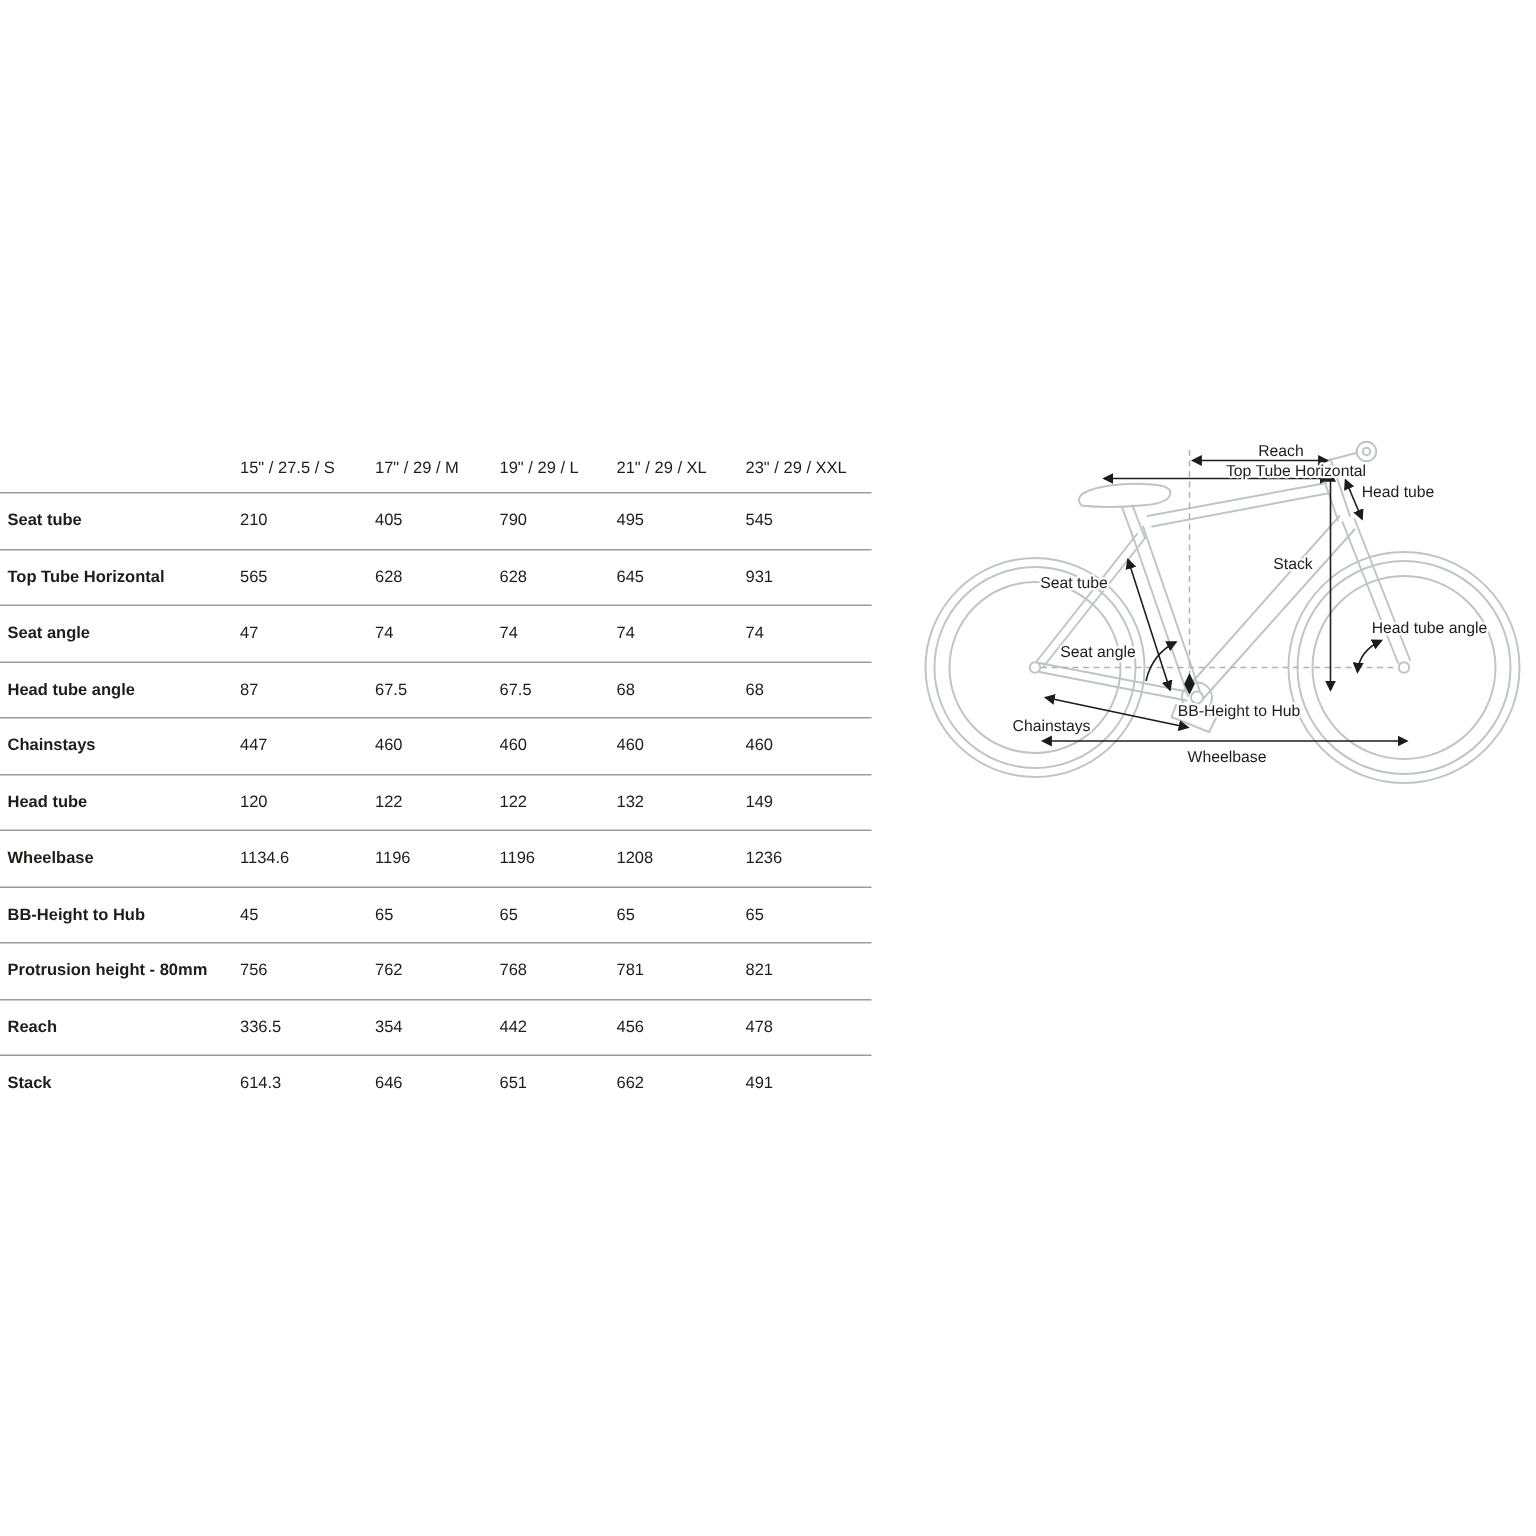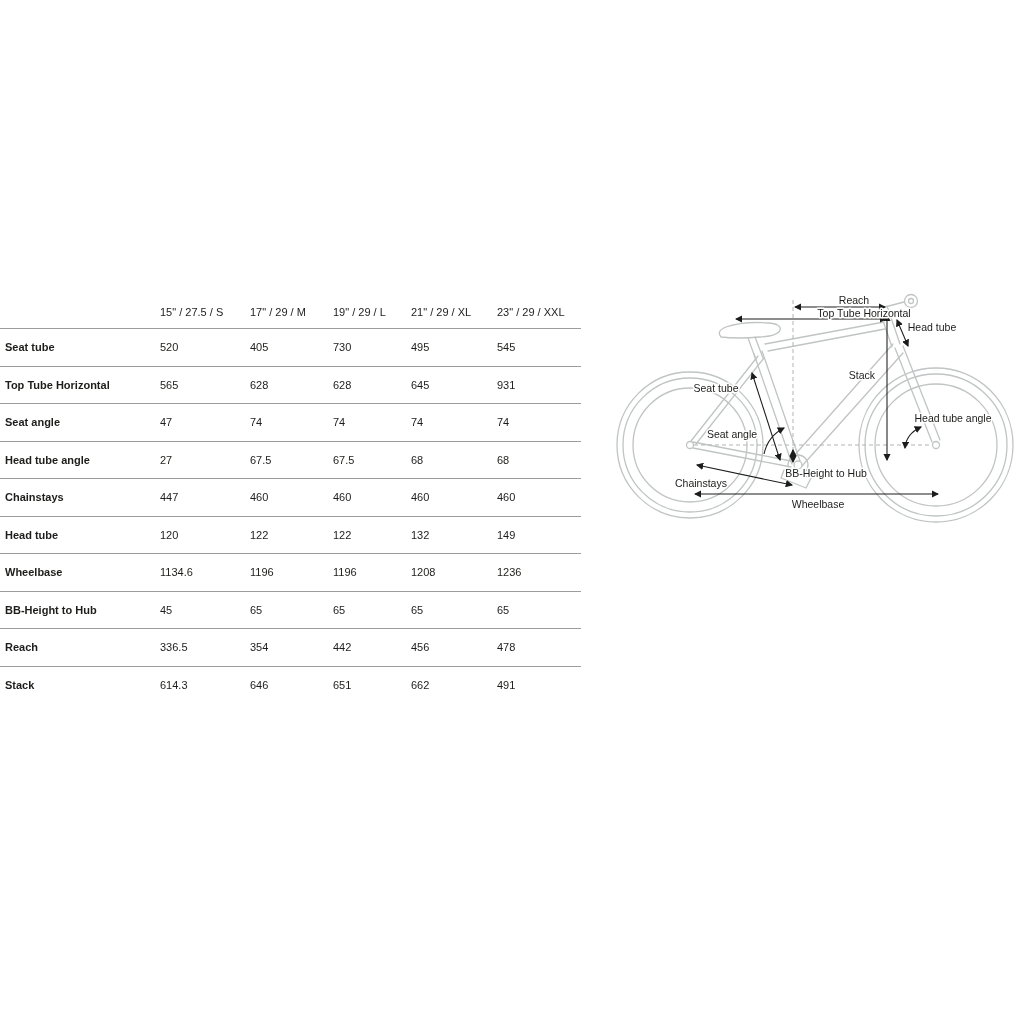--- a/index.html
+++ b/index.html
@@ -39,23 +39,23 @@
     <span class="cell col-h">15" / 27.5 / S</span>
         <span class="cell col-h">17" / 29 / M</span>
         <span class="cell col-h">19" / 29 / L</span>
         <span class="cell col-h">21" / 29 / XL</span>
         <span class="cell col-h">23" / 29 / XXL</span>
       </div>
     <div id="tbody">
 
     <div class="trow">
           <span class="cell lbl">Seat tube</span>
-          <span class="cell val">520</span>
+          <span class="cell val">210</span>
           <span class="cell val">405</span>
-          <span class="cell val">730</span>
+          <span class="cell val">790</span>
           <span class="cell val">495</span>
           <span class="cell val">545</span>
         </div>
         <div class="trow">
           <span class="cell lbl">Top Tube Horizontal</span>
           <span class="cell val">565</span>
           <span class="cell val">628</span>
           <span class="cell val">628</span>
           <span class="cell val">645</span>
           <span class="cell val">931</span>
@@ -63,21 +63,21 @@
         <div class="trow">
           <span class="cell lbl">Seat angle</span>
           <span class="cell val">47</span>
           <span class="cell val">74</span>
           <span class="cell val">74</span>
           <span class="cell val">74</span>
           <span class="cell val">74</span>
         </div>
         <div class="trow">
           <span class="cell lbl">Head tube angle</span>
-          <span class="cell val">27</span>
+          <span class="cell val">87</span>
           <span class="cell val">67.5</span>
           <span class="cell val">67.5</span>
           <span class="cell val">68</span>
           <span class="cell val">68</span>
         </div>
         <div class="trow">
           <span class="cell lbl">Chainstays</span>
           <span class="cell val">447</span>
           <span class="cell val">460</span>
           <span class="cell val">460</span>
@@ -100,20 +100,28 @@
           <span class="cell val">1208</span>
           <span class="cell val">1236</span>
         </div>
         <div class="trow">
           <span class="cell lbl">BB-Height to Hub</span>
           <span class="cell val">45</span>
           <span class="cell val">65</span>
           <span class="cell val">65</span>
           <span class="cell val">65</span>
           <span class="cell val">65</span>
+        </div>
+        <div class="trow">
+          <span class="cell lbl">Protrusion height - 80mm</span>
+          <span class="cell val">756</span>
+          <span class="cell val">762</span>
+          <span class="cell val">768</span>
+          <span class="cell val">781</span>
+          <span class="cell val">821</span>
         </div>
         <div class="trow">
           <span class="cell lbl">Reach</span>
           <span class="cell val">336.5</span>
           <span class="cell val">354</span>
           <span class="cell val">442</span>
           <span class="cell val">456</span>
           <span class="cell val">478</span>
         </div>
         <div class="trow">

